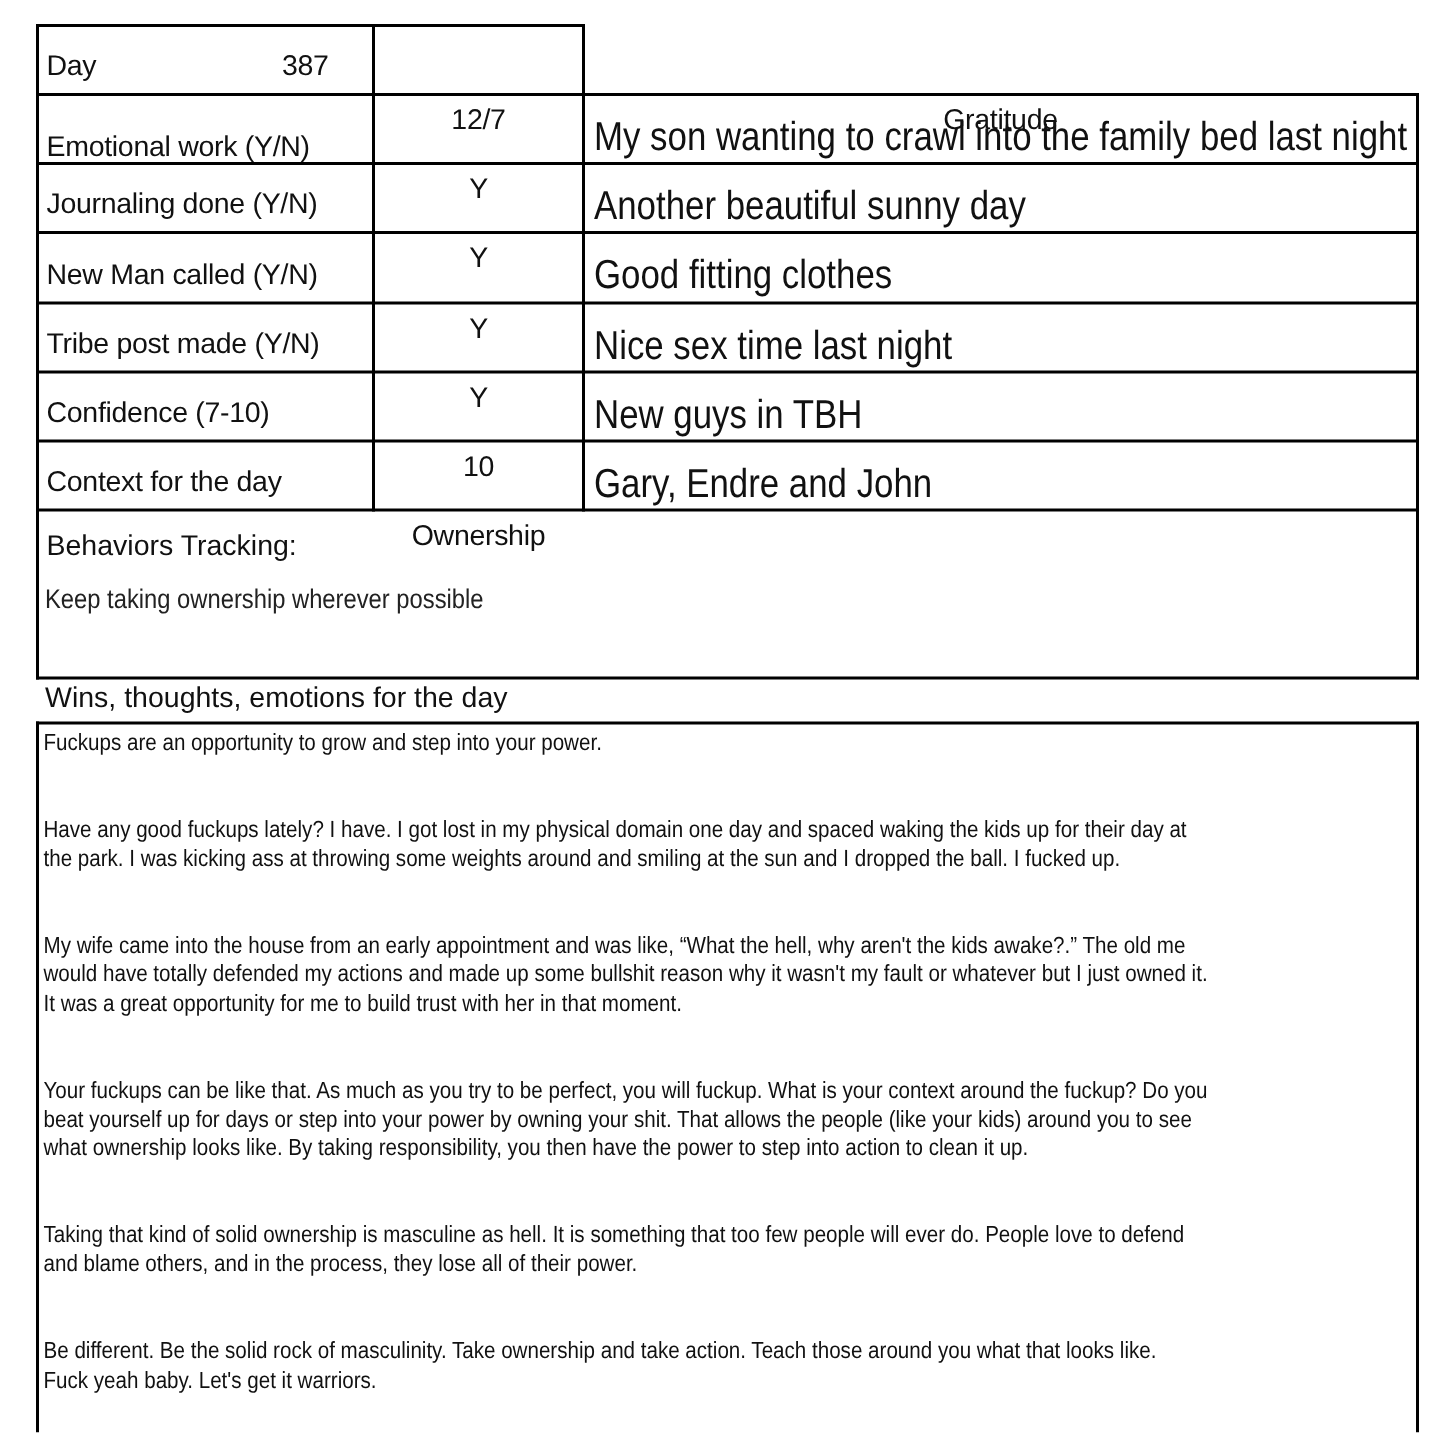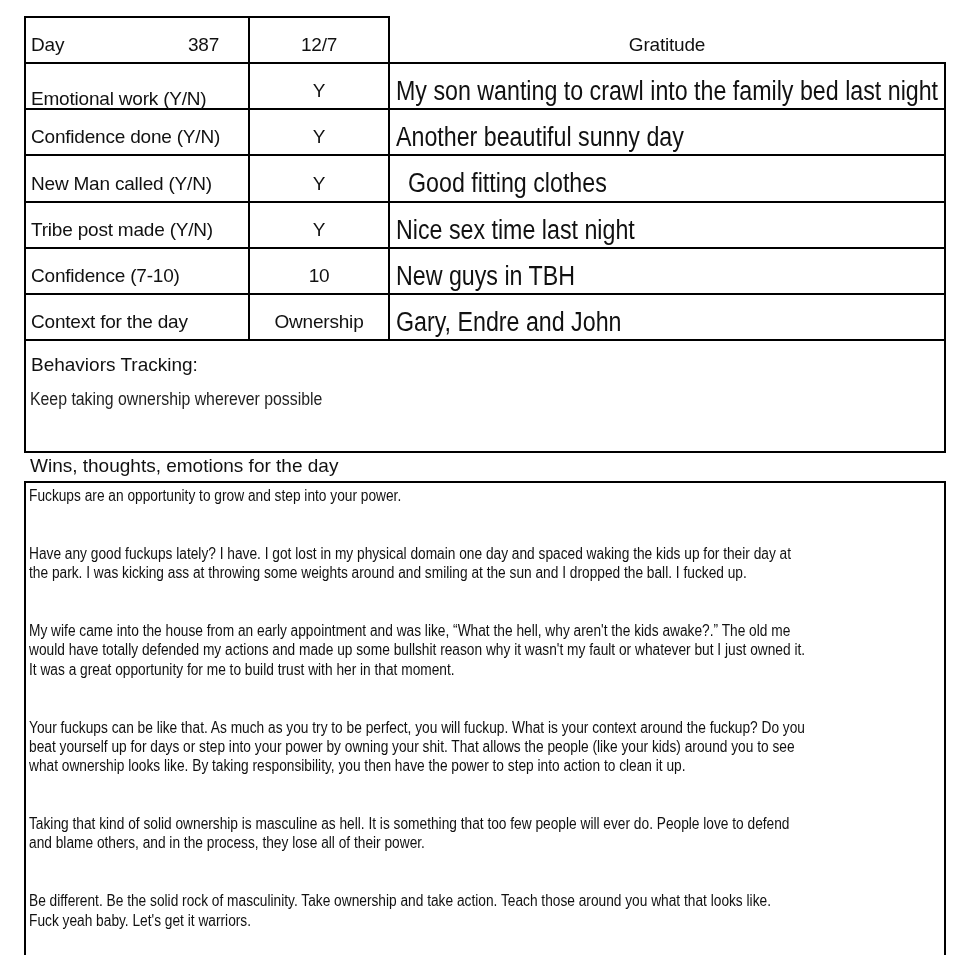--- a/index.html
+++ b/index.html
@@ -4,21 +4,21 @@
 <style>
   html, body { margin: 0; padding: 0; background: #ffffff; }
   body { width: 963px; height: 955px; position: relative; overflow: hidden; color: #111; }
   .sheet { position: absolute; left: 0; top: 0; width: 963px; height: 955px; }
   .cell { position: absolute; box-sizing: border-box; display: flex; align-items: center; white-space: nowrap; overflow: hidden; }
   .calibri { font-family: "Liberation Sans", sans-serif; font-size: 19px; letter-spacing: -0.2px; }
   .narrow { font-family: "Liberation Sans", sans-serif; font-size: 27px; transform-origin: left center; }
   .line-h { position: absolute; background: #000; height: 2px; }
   .line-v { position: absolute; background: #000; width: 2px; }
   .lbl { padding-left: 5px; padding-top: 10px; }
-  .val { justify-content: center; padding-top: 10px; }
+  .val { justify-content: center; padding-top: 10px; margin-top: 36px; }
   .grat { padding-left: 6px; padding-top: 10px; }
   .grat span { display: inline-block; transform: scaleX(0.86); transform-origin: left center; }
   .day-num { position: absolute; left: 162px; }
   .behav-title { position: absolute; left: 31px; top: 354px; font-family: "Liberation Sans", sans-serif; font-size: 19px; }
   .behav-text { position: absolute; left: 30px; top: 389px; font-family: "Liberation Sans", sans-serif; font-size: 18px; color: #222; transform: scaleX(0.88); transform-origin: left top; white-space: nowrap; }
   .wins-title { position: absolute; left: 30px; top: 455px; font-family: "Liberation Sans", sans-serif; font-size: 19px; }
   .journal { position: absolute; left: 29px; top: 486px; width: 1040px; font-family: "Liberation Sans", sans-serif; font-size: 15.6px; line-height: 19.3px; color: #111; transform: scaleX(0.88); transform-origin: left top; }
   .journal p { margin: 0 0 38.6px 0; white-space: pre-line; }
 </style>
 </head>
@@ -56,36 +56,36 @@
       <span>Emotional work  (Y/N)</span>
     </div>
   <div class="cell calibri val" style="left:250px; top:64px; width:138px; height:44px;">
       <span>Y</span>
     </div>
   <div class="cell narrow grat" style="left:390px; top:64px; width:554px; height:44px;">
       <span>My son wanting to crawl into the family bed last night</span>
     </div>
 
   <div class="cell calibri lbl" style="left:26px; top:110px; width:222px; height:44px;">
-      <span>Confidence done (Y/N)</span>
+      <span>Journaling done (Y/N)</span>
     </div>
   <div class="cell calibri val" style="left:250px; top:110px; width:138px; height:44px;">
       <span>Y</span>
     </div>
   <div class="cell calibri lbl" style="left:26px; top:156px; width:222px; height:45px;">
       <span>New Man called (Y/N)</span>
     </div>
 
   <div class="cell narrow grat" style="left:390px; top:110px; width:554px; height:44px;">
       <span>Another beautiful sunny day</span>
     </div>
   <div class="cell calibri val" style="left:250px; top:156px; width:138px; height:45px;">
       <span>Y</span>
     </div>
-  <div class="cell narrow grat" style="left:402px; top:156px; width:554px; height:45px;">
+  <div class="cell narrow grat" style="left:390px; top:156px; width:554px; height:45px;">
       <span>Good fitting clothes</span>
     </div>
 
   <div class="cell calibri lbl" style="left:26px; top:203px; width:222px; height:44px;">
       <span>Tribe post made (Y/N)</span>
     </div>
   <div class="cell calibri val" style="left:250px; top:203px; width:138px; height:44px;">
       <span>Y</span>
     </div>
   <div class="cell narrow grat" style="left:390px; top:203px; width:554px; height:44px;">

